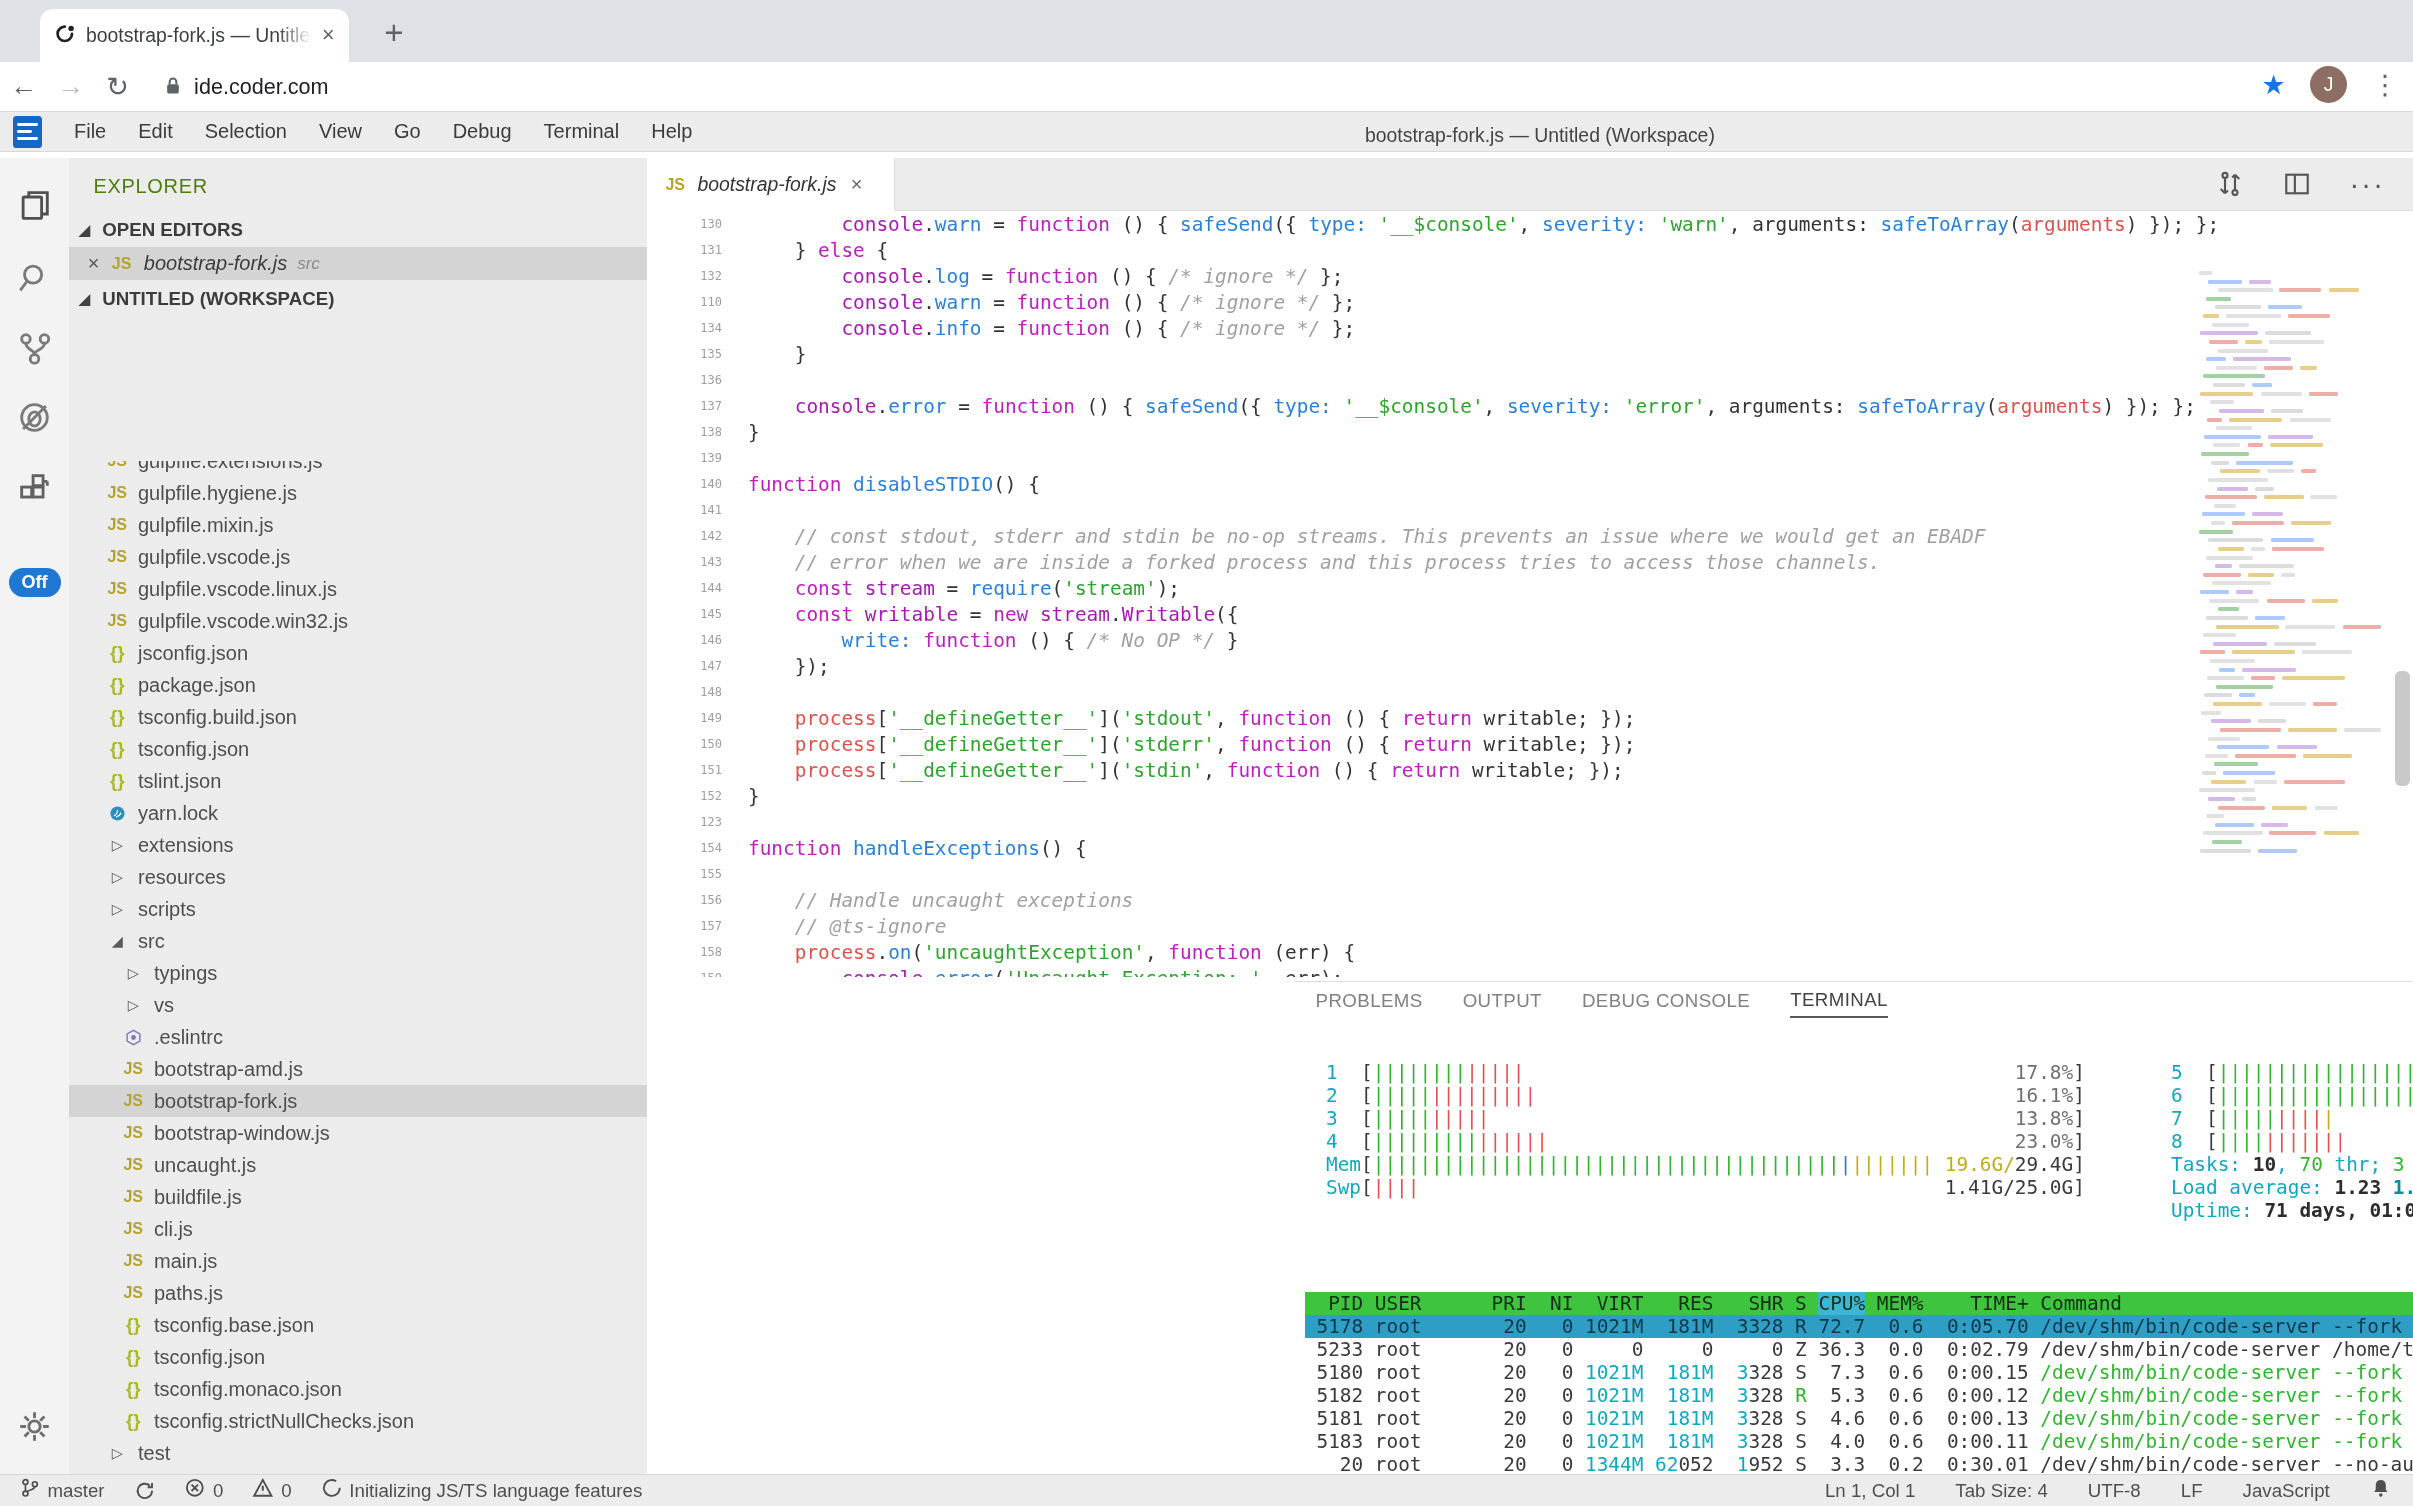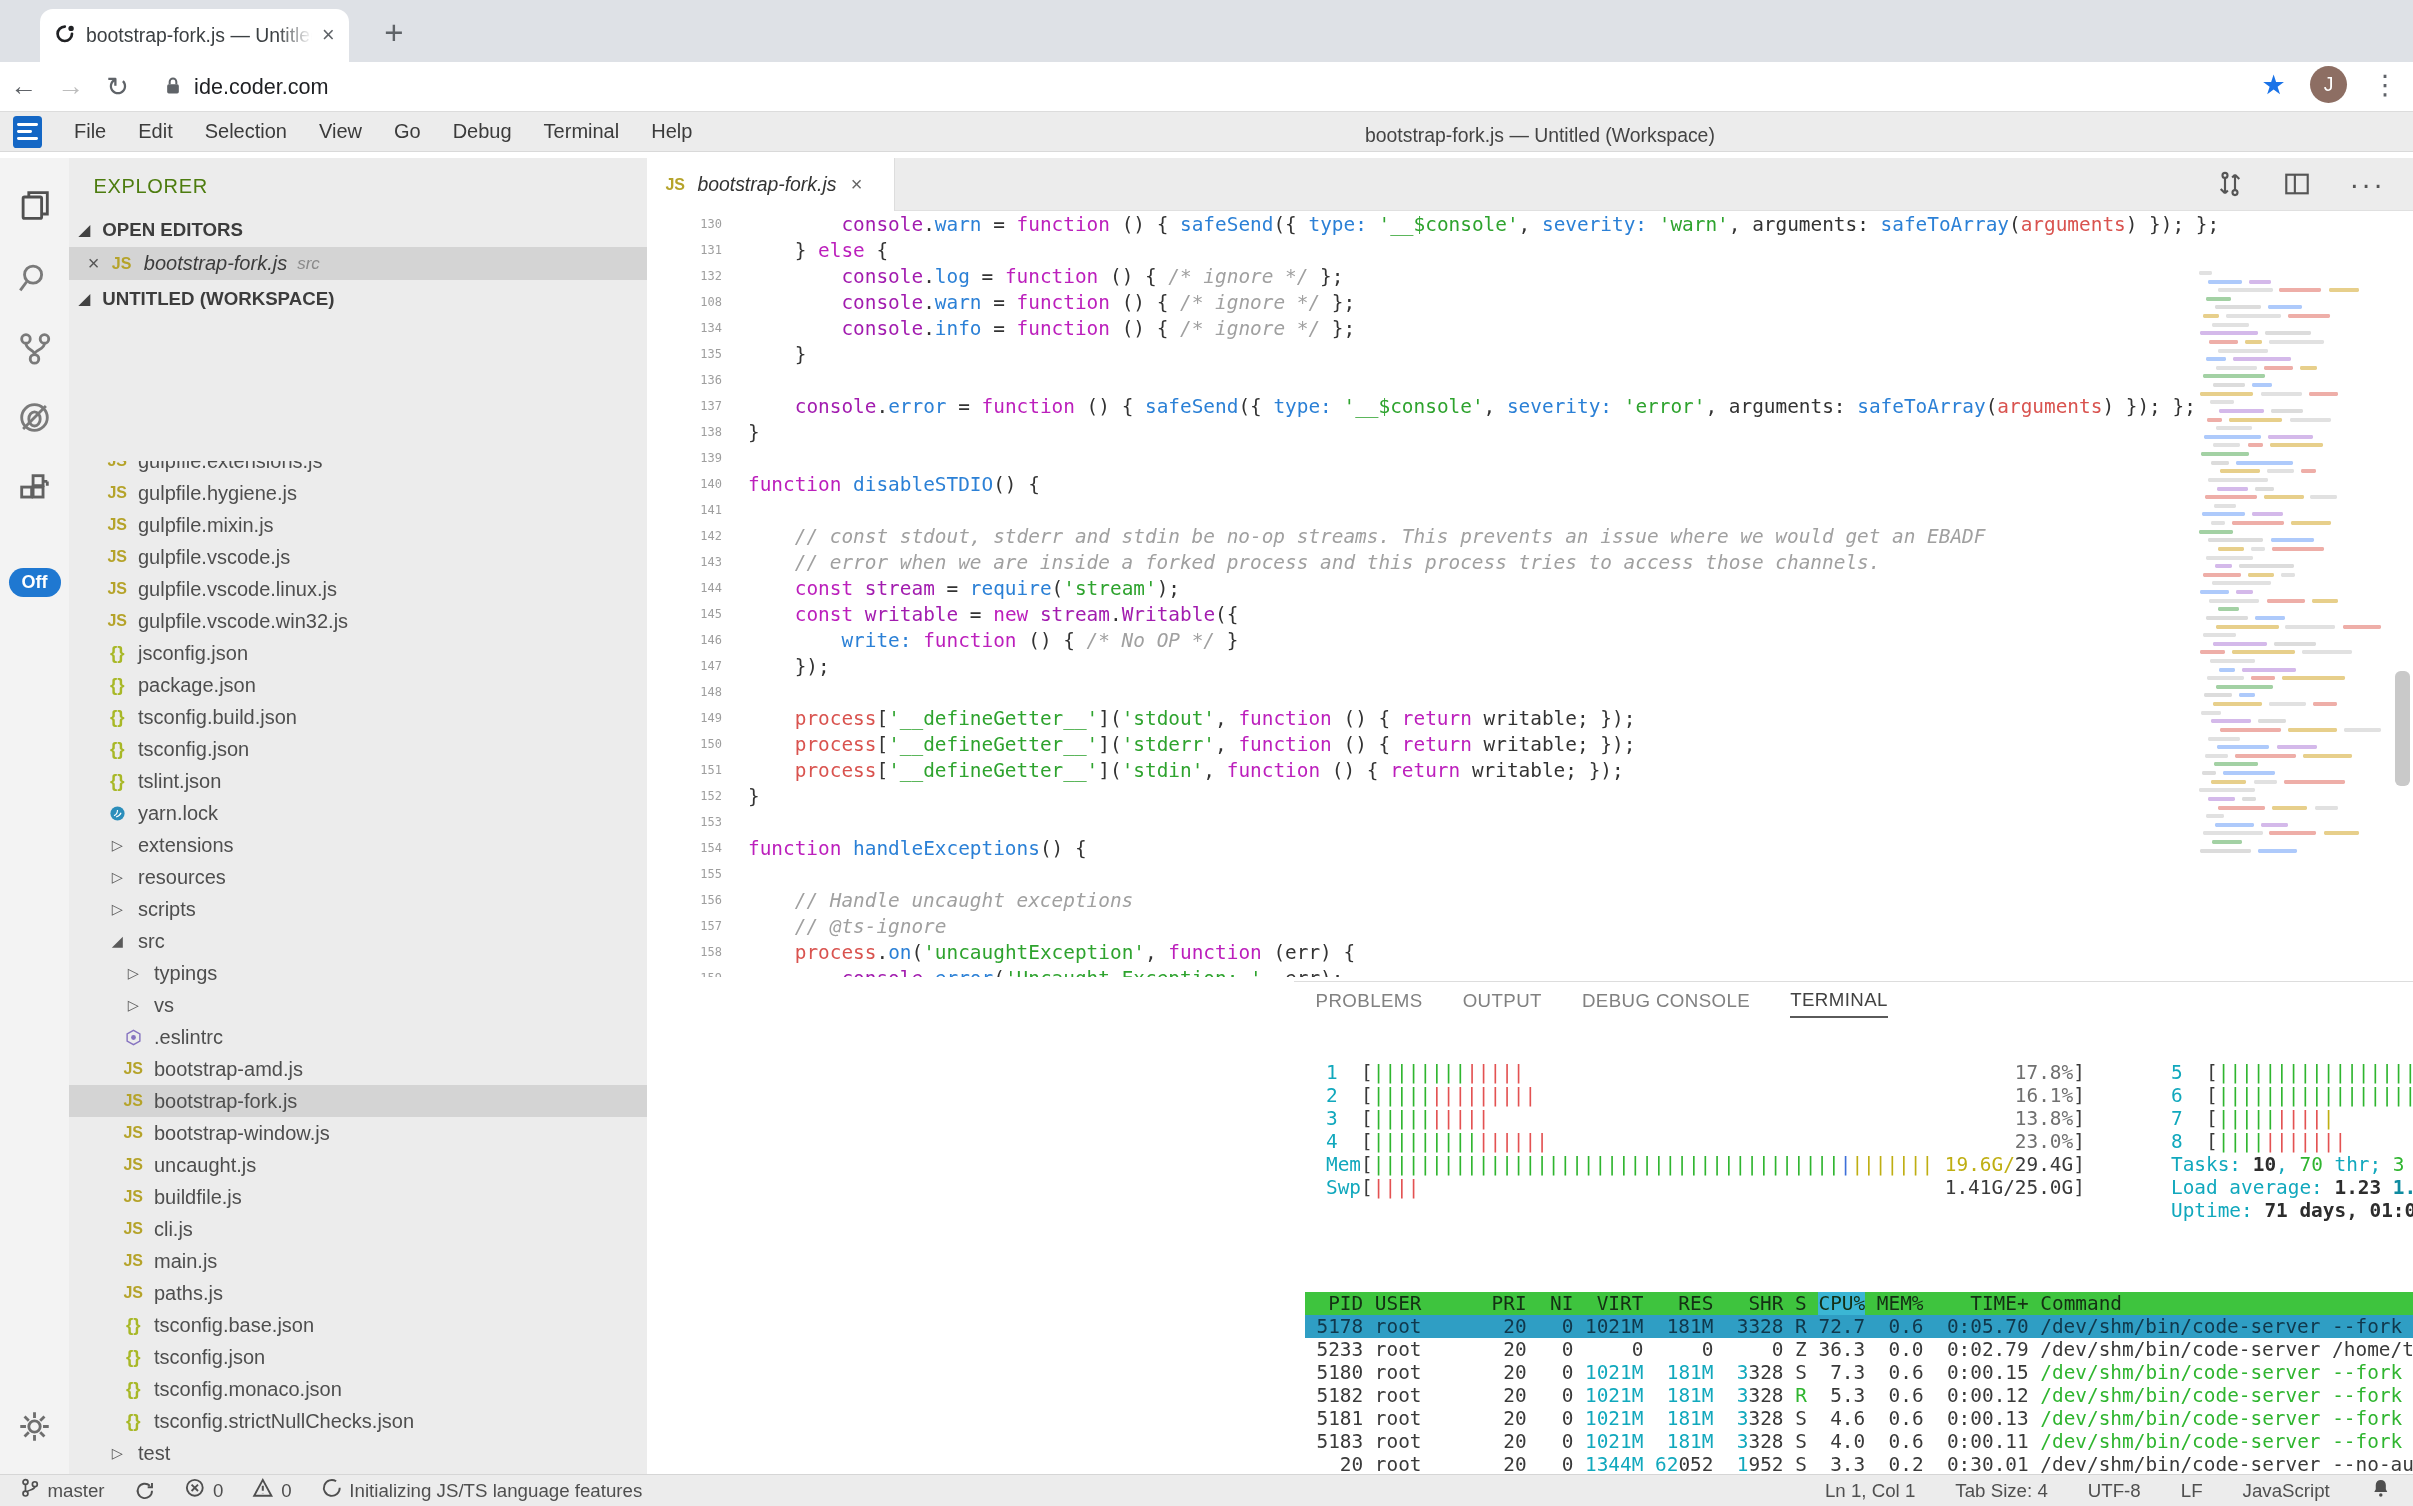--- a/index.html
+++ b/index.html
@@ -401,41 +401,41 @@
             </svg>
         </span>
         <span class="dots">···</span>
       </div>
     </div>
     <div id="codearea">
       <div>
           <div class="line"><span class="ln">130</span><span class="lc"><span class="tk-p">        </span><span class="tk-v">console</span><span class="tk-p">.</span><span class="tk-fn">warn</span><span class="tk-p"> = </span><span class="tk-kw">function</span><span class="tk-p"> () { </span><span class="tk-fn">safeSend</span><span class="tk-p">({ </span><span class="tk-fn">type:</span><span class="tk-p"> </span><span class="tk-s">'__$console'</span><span class="tk-p">, </span><span class="tk-fn">severity:</span><span class="tk-p"> </span><span class="tk-s">'warn'</span><span class="tk-p">, </span><span class="tk-p">arguments: </span><span class="tk-fn">safeToArray</span><span class="tk-p">(</span><span class="tk-r">arguments</span><span class="tk-p">) }); };</span></span></div>
           <div class="line"><span class="ln">131</span><span class="lc"><span class="tk-p">    } </span><span class="tk-kw">else</span><span class="tk-p"> {</span></span></div>
           <div class="line"><span class="ln">132</span><span class="lc"><span class="tk-p">        </span><span class="tk-v">console</span><span class="tk-p">.</span><span class="tk-fn">log</span><span class="tk-p"> = </span><span class="tk-kw">function</span><span class="tk-p"> () { </span><span class="tk-c">/* ignore */</span><span class="tk-p"> };</span></span></div>
-          <div class="line"><span class="ln">108</span><span class="lc"><span class="tk-p">        </span><span class="tk-v">console</span><span class="tk-p">.</span><span class="tk-fn">warn</span><span class="tk-p"> = </span><span class="tk-kw">function</span><span class="tk-p"> () { </span><span class="tk-c">/* ignore */</span><span class="tk-p"> };</span></span></div>
+          <div class="line"><span class="ln">110</span><span class="lc"><span class="tk-p">        </span><span class="tk-v">console</span><span class="tk-p">.</span><span class="tk-fn">warn</span><span class="tk-p"> = </span><span class="tk-kw">function</span><span class="tk-p"> () { </span><span class="tk-c">/* ignore */</span><span class="tk-p"> };</span></span></div>
           <div class="line"><span class="ln">134</span><span class="lc"><span class="tk-p">        </span><span class="tk-v">console</span><span class="tk-p">.</span><span class="tk-fn">info</span><span class="tk-p"> = </span><span class="tk-kw">function</span><span class="tk-p"> () { </span><span class="tk-c">/* ignore */</span><span class="tk-p"> };</span></span></div>
           <div class="line"><span class="ln">135</span><span class="lc"><span class="tk-p">    }</span></span></div>
           <div class="line"><span class="ln">136</span><span class="lc"></span></div>
           <div class="line"><span class="ln">137</span><span class="lc"><span class="tk-p">    </span><span class="tk-v">console</span><span class="tk-p">.</span><span class="tk-fn">error</span><span class="tk-p"> = </span><span class="tk-kw">function</span><span class="tk-p"> () { </span><span class="tk-fn">safeSend</span><span class="tk-p">({ </span><span class="tk-fn">type:</span><span class="tk-p"> </span><span class="tk-s">'__$console'</span><span class="tk-p">, </span><span class="tk-fn">severity:</span><span class="tk-p"> </span><span class="tk-s">'error'</span><span class="tk-p">, </span><span class="tk-p">arguments: </span><span class="tk-fn">safeToArray</span><span class="tk-p">(</span><span class="tk-r">arguments</span><span class="tk-p">) }); };</span></span></div>
           <div class="line"><span class="ln">138</span><span class="lc"><span class="tk-p">}</span></span></div>
           <div class="line"><span class="ln">139</span><span class="lc"></span></div>
           <div class="line"><span class="ln">140</span><span class="lc"><span class="tk-kw">function</span><span class="tk-p"> </span><span class="tk-fn">disableSTDIO</span><span class="tk-p">() {</span></span></div>
           <div class="line"><span class="ln">141</span><span class="lc"></span></div>
           <div class="line"><span class="ln">142</span><span class="lc"><span class="tk-p">    </span><span class="tk-c">// const stdout, stderr and stdin be no-op streams. This prevents an issue where we would get an EBADF</span></span></div>
           <div class="line"><span class="ln">143</span><span class="lc"><span class="tk-p">    </span><span class="tk-c">// error when we are inside a forked process and this process tries to access those channels.</span></span></div>
           <div class="line"><span class="ln">144</span><span class="lc"><span class="tk-p">    </span><span class="tk-kw">const</span><span class="tk-p"> </span><span class="tk-v">stream</span><span class="tk-p"> = </span><span class="tk-fn">require</span><span class="tk-p">(</span><span class="tk-s">'stream'</span><span class="tk-p">);</span></span></div>
           <div class="line"><span class="ln">145</span><span class="lc"><span class="tk-p">    </span><span class="tk-kw">const</span><span class="tk-p"> </span><span class="tk-v">writable</span><span class="tk-p"> = </span><span class="tk-kw">new</span><span class="tk-p"> </span><span class="tk-v">stream</span><span class="tk-p">.</span><span class="tk-v">Writable</span><span class="tk-p">({</span></span></div>
           <div class="line"><span class="ln">146</span><span class="lc"><span class="tk-p">        </span><span class="tk-fn">write:</span><span class="tk-p"> </span><span class="tk-kw">function</span><span class="tk-p"> () { </span><span class="tk-c">/* No OP */</span><span class="tk-p"> }</span></span></div>
           <div class="line"><span class="ln">147</span><span class="lc"><span class="tk-p">    });</span></span></div>
           <div class="line"><span class="ln">148</span><span class="lc"></span></div>
           <div class="line"><span class="ln">149</span><span class="lc"><span class="tk-p">    </span><span class="tk-r">process</span><span class="tk-p">[</span><span class="tk-s">'__defineGetter__'</span><span class="tk-p">](</span><span class="tk-s">'stdout'</span><span class="tk-p">, </span><span class="tk-kw">function</span><span class="tk-p"> () { </span><span class="tk-kw">return</span><span class="tk-p"> writable; });</span></span></div>
           <div class="line"><span class="ln">150</span><span class="lc"><span class="tk-p">    </span><span class="tk-r">process</span><span class="tk-p">[</span><span class="tk-s">'__defineGetter__'</span><span class="tk-p">](</span><span class="tk-s">'stderr'</span><span class="tk-p">, </span><span class="tk-kw">function</span><span class="tk-p"> () { </span><span class="tk-kw">return</span><span class="tk-p"> writable; });</span></span></div>
           <div class="line"><span class="ln">151</span><span class="lc"><span class="tk-p">    </span><span class="tk-r">process</span><span class="tk-p">[</span><span class="tk-s">'__defineGetter__'</span><span class="tk-p">](</span><span class="tk-s">'stdin'</span><span class="tk-p">, </span><span class="tk-kw">function</span><span class="tk-p"> () { </span><span class="tk-kw">return</span><span class="tk-p"> writable; });</span></span></div>
           <div class="line"><span class="ln">152</span><span class="lc"><span class="tk-p">}</span></span></div>
-          <div class="line"><span class="ln">153</span><span class="lc"></span></div>
+          <div class="line"><span class="ln">123</span><span class="lc"></span></div>
           <div class="line"><span class="ln">154</span><span class="lc"><span class="tk-kw">function</span><span class="tk-p"> </span><span class="tk-fn">handleExceptions</span><span class="tk-p">() {</span></span></div>
           <div class="line"><span class="ln">155</span><span class="lc"></span></div>
           <div class="line"><span class="ln">156</span><span class="lc"><span class="tk-p">    </span><span class="tk-c">// Handle uncaught exceptions</span></span></div>
           <div class="line"><span class="ln">157</span><span class="lc"><span class="tk-p">    </span><span class="tk-c">// @ts-ignore</span></span></div>
           <div class="line"><span class="ln">158</span><span class="lc"><span class="tk-p">    </span><span class="tk-r">process</span><span class="tk-p">.</span><span class="tk-fn">on</span><span class="tk-p">(</span><span class="tk-s">'uncaughtException'</span><span class="tk-p">, </span><span class="tk-kw">function</span><span class="tk-p"> (err) {</span></span></div>
           <div class="line"><span class="ln">159</span><span class="lc"><span class="tk-p">        </span><span class="tk-v">console</span><span class="tk-p">.</span><span class="tk-fn">error</span><span class="tk-p">(</span><span class="tk-s">'Uncaught Exception: '</span><span class="tk-p">, err);</span></span></div>
         </div>
       <div id="minimap">
           <div class="mmrow" style="top: 0px; left: 0px; width: 13px; background: rgb(201, 201, 201);"></div>
           <div class="mmrow" style="top: 8.6px; left: 9.3px; width: 34px; background: rgb(108, 158, 248);"></div>

